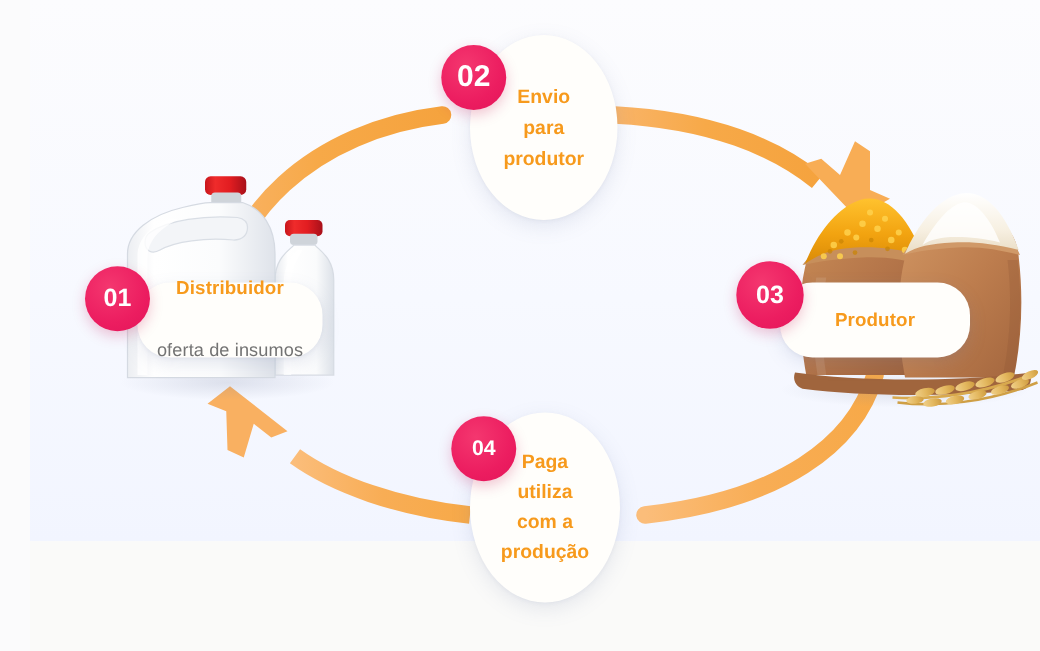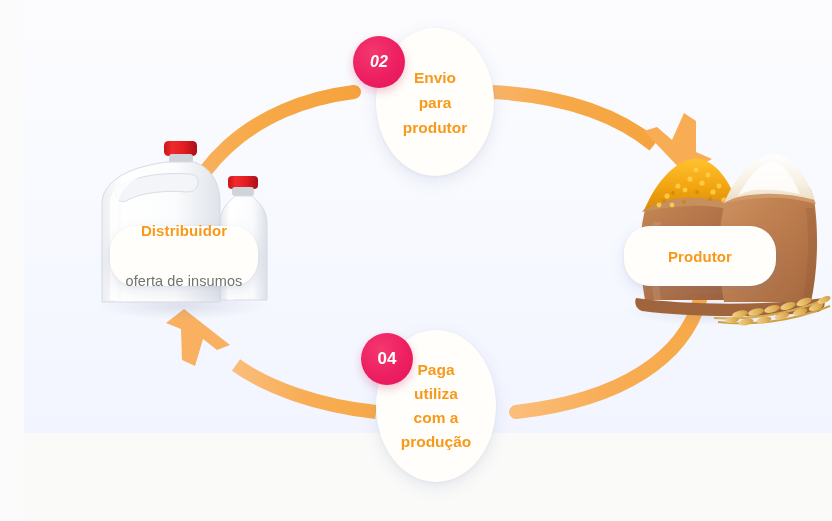--- a/index.html
+++ b/index.html
@@ -61,21 +61,21 @@
   
   .badge{
     position:absolute;z-index:8;
     border-radius:50%;
     background:radial-gradient(circle at 38% 32%, #f4376f 0%, #ec1d60 60%, #e31459 100%);
     color:#ffffff;font-weight:bold;
     display:flex;align-items:center;justify-content:center;
     box-shadow:0 4px 10px rgba(200,30,90,.25);
   }
   #badge-01{left:44px;top:213px;width:52px;height:52px;font-size:20px;}
-  #badge-02{left:329px;top:36px;width:52px;height:52px;font-size:16px;font-style:italic;}
+  #badge-02{left:329px;top:36px;width:52px;height:52px;font-size:24px;}
   #badge-03{left:565px;top:209px;width:54px;height:54px;font-size:20px;}
   #badge-04{left:337px;top:333px;width:52px;height:52px;font-size:17px;}
 </style>
 </head>
 <body>
 
 <div id="stage">
 
   <div class="bg-upper"></div>
   <div class="bg-lower"></div>
@@ -271,16 +271,18 @@
 
   <div class="card" id="card-01">
     <div class="t1">Distribuidor</div>
     <div class="t2">oferta de insumos</div>
   </div>
 
   <div class="card" id="card-03">
     <div class="t1">Produtor</div>
   </div>
 
+  <div class="badge" id="badge-01">01</div>
   <div class="badge" id="badge-02">02</div>
+  <div class="badge" id="badge-03">03</div>
   <div class="badge" id="badge-04">04</div>
 
 </div>
 
 </body></html>

